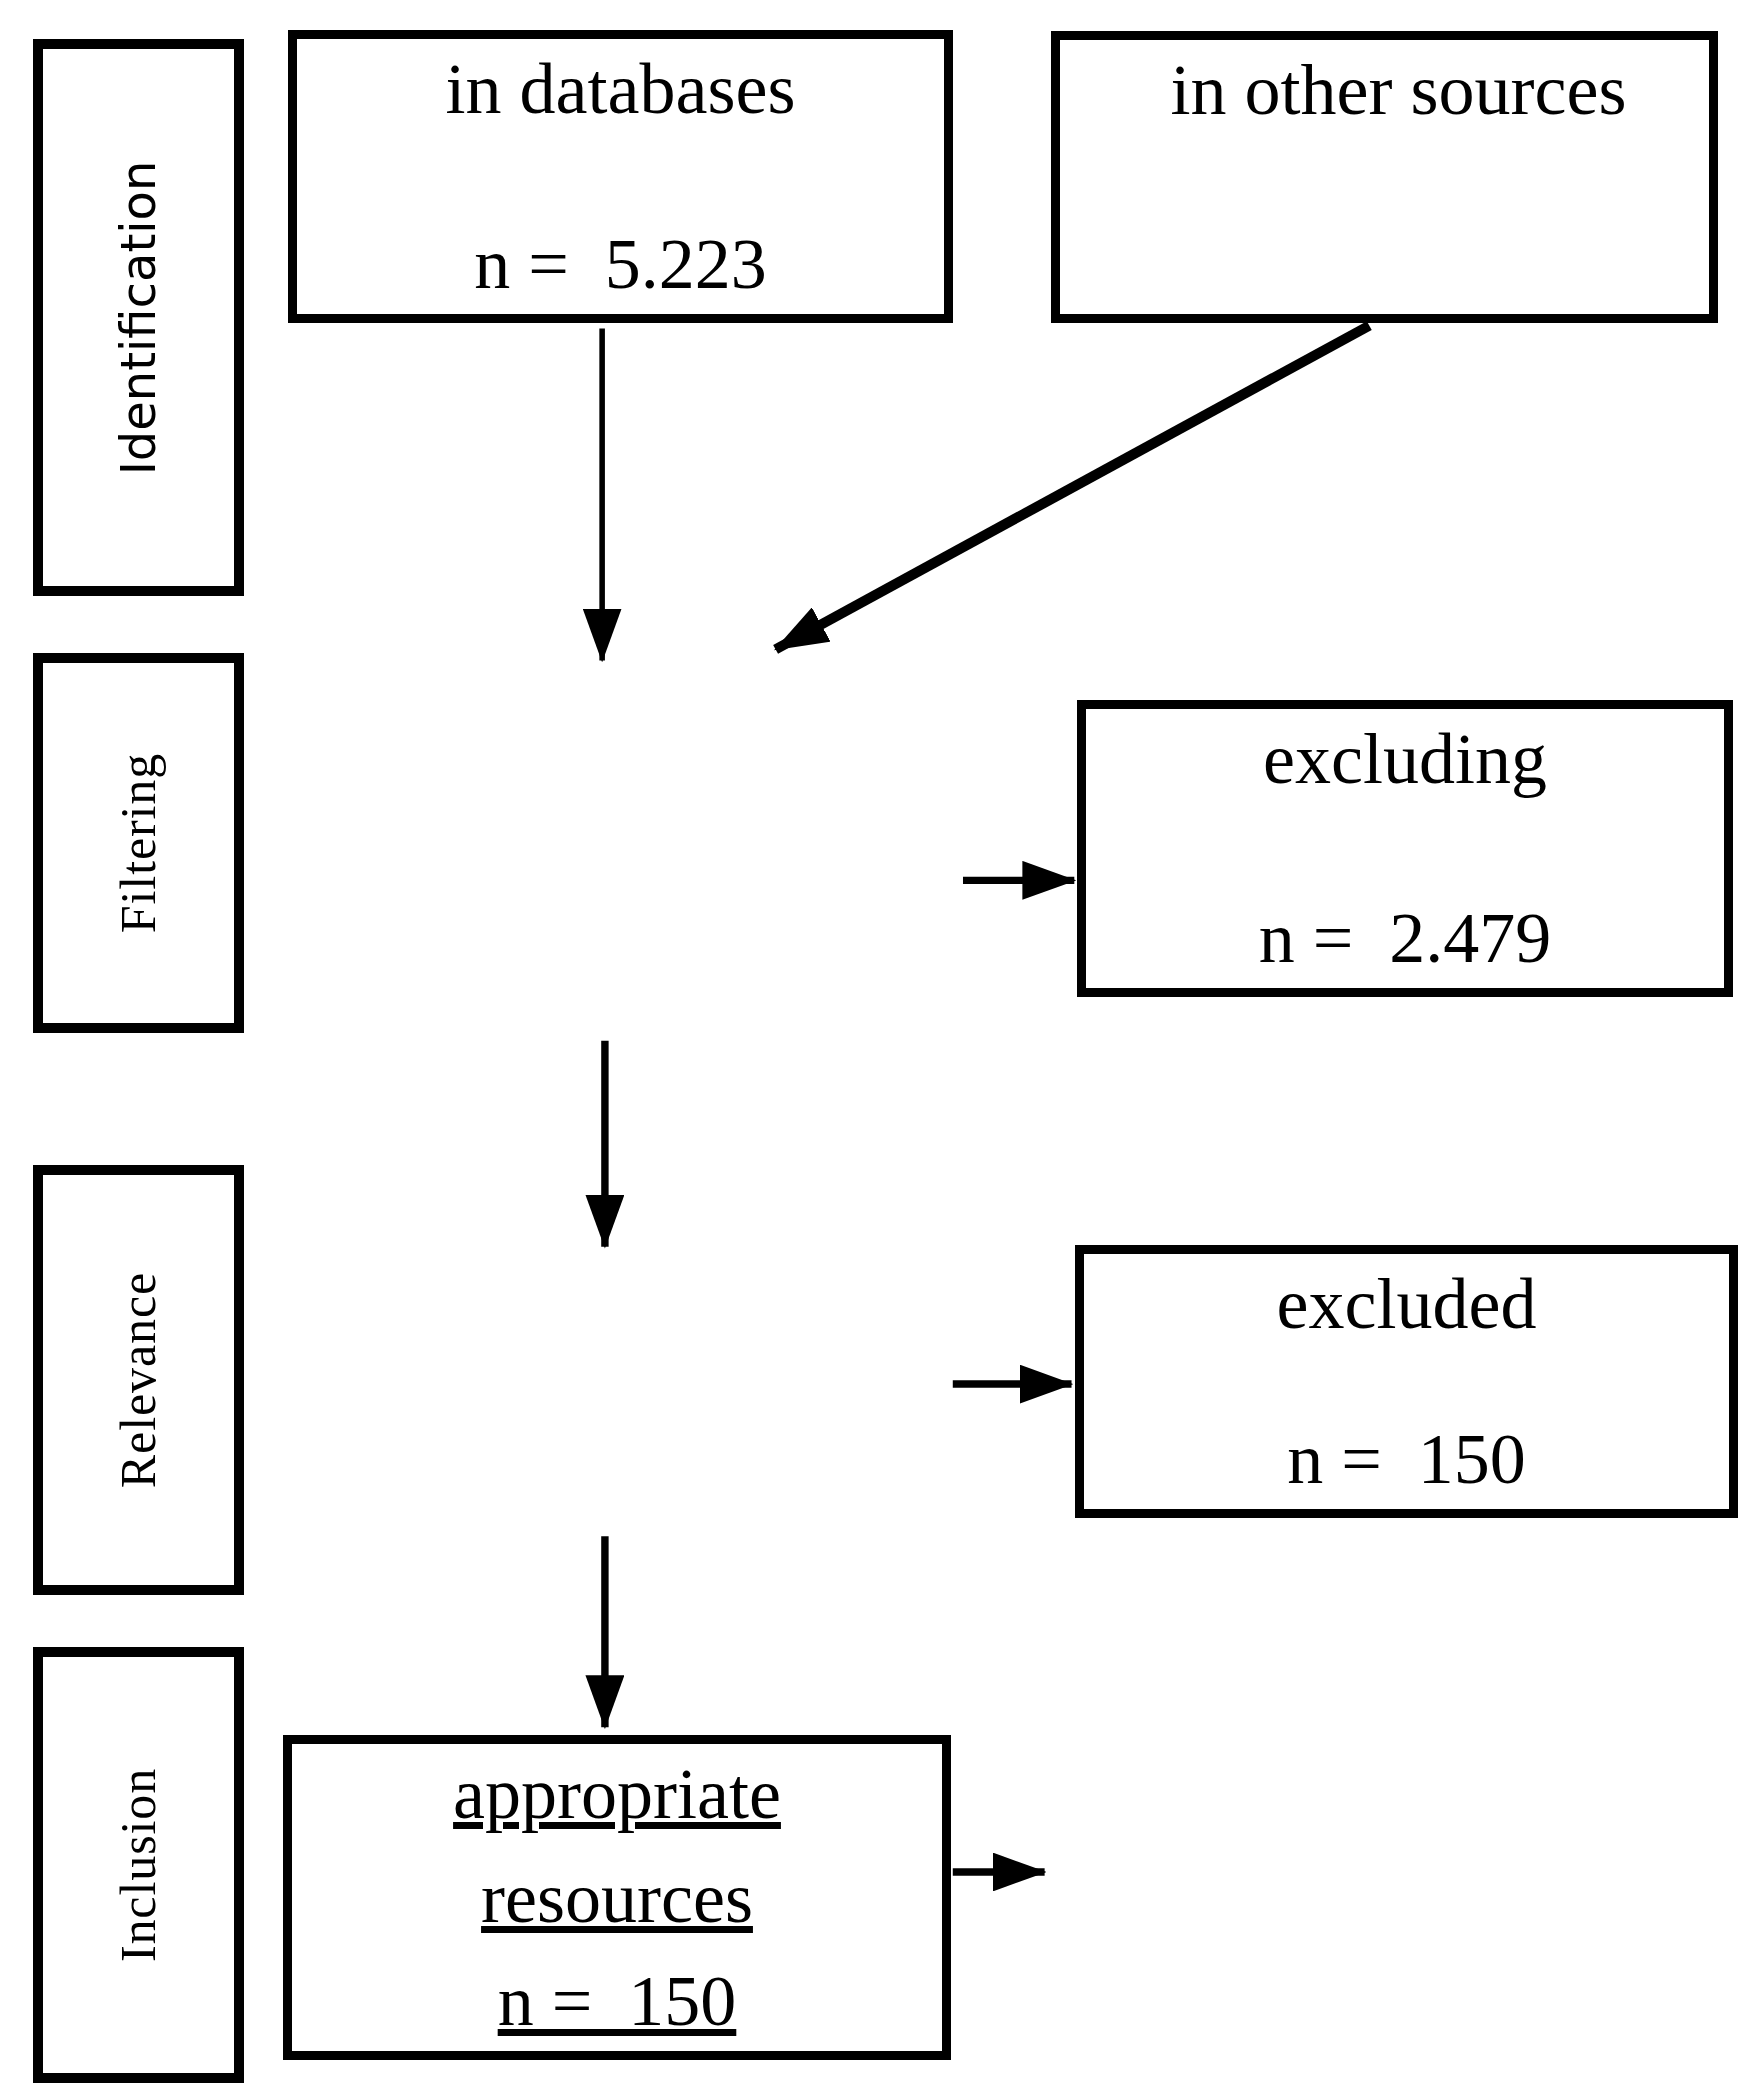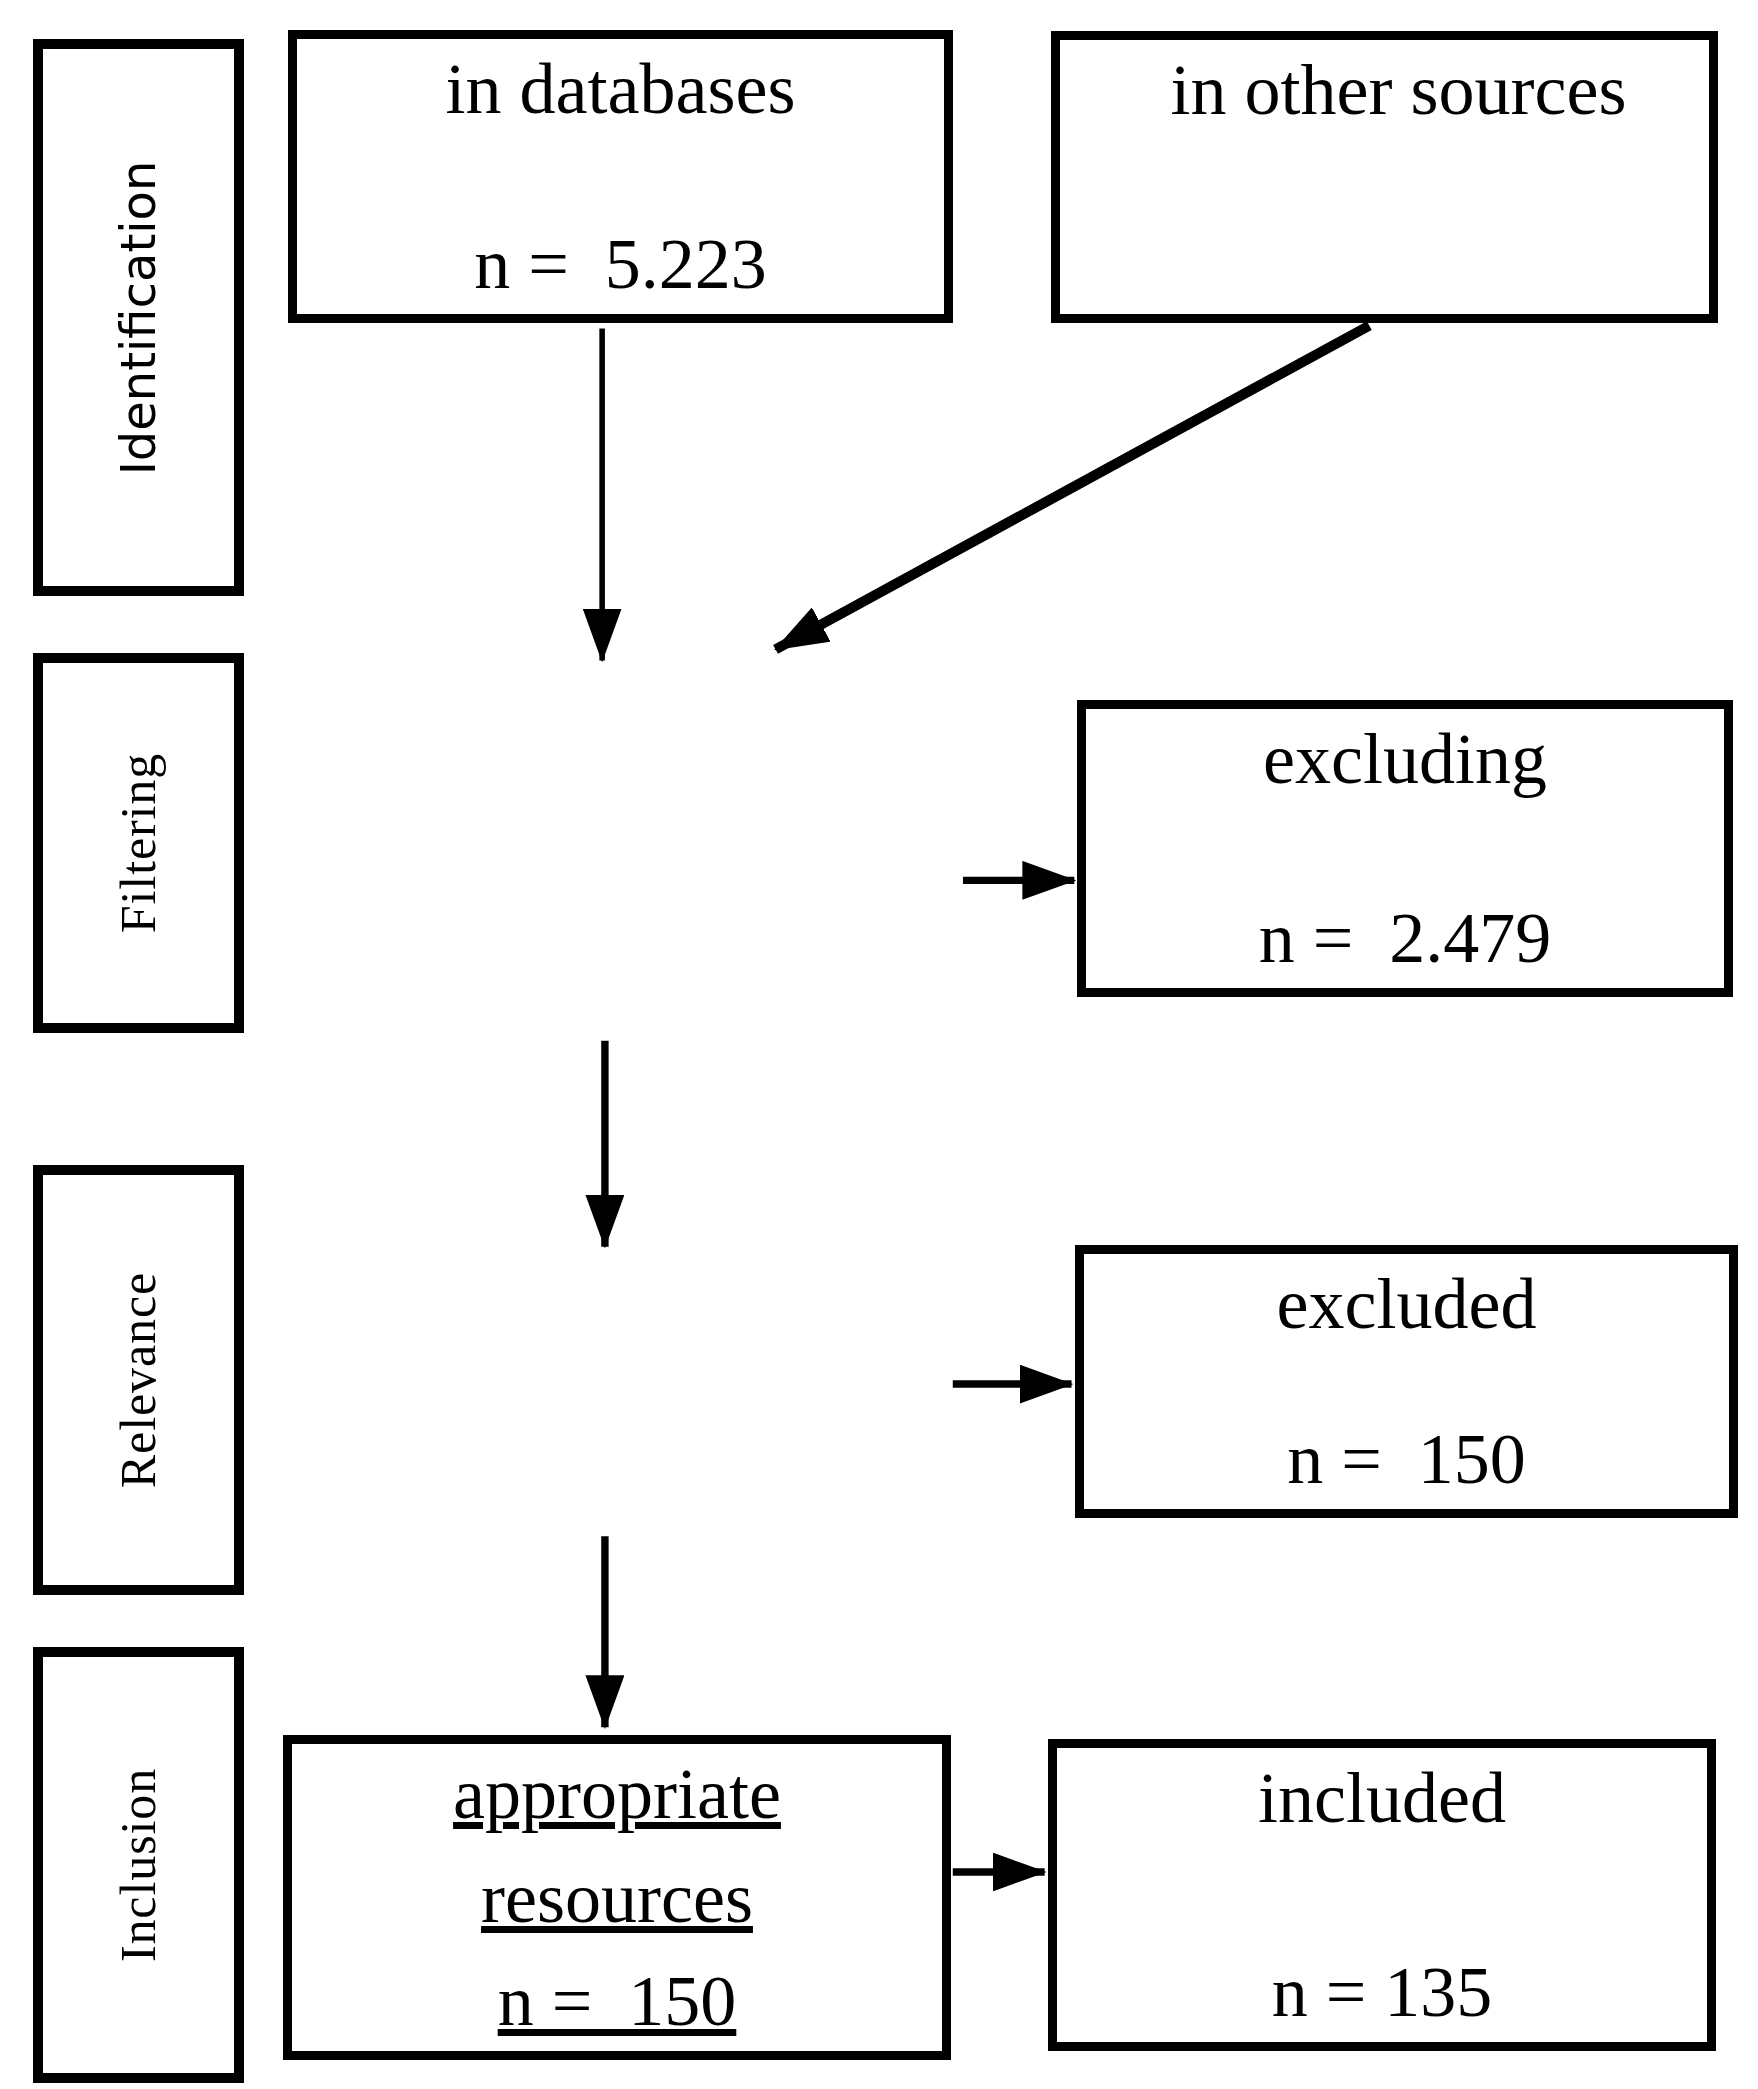--- a/index.html
+++ b/index.html
@@ -103,24 +103,20 @@
   <div class="node" style="left:1075px; top:1245px; width:663px; height:273px;">
     <span>excluded</span>
     <span>n =  150</span>
   </div>
 
   <div class="node" style="left:283px; top:1735px; width:668px; height:325px;text-decoration:underline;">
     <span>appropriate</span>
     <span>resources</span>
     <span>n =  150</span>
   </div>
-  <div class="node" style="left:1048px; top:1739px; width:668px; height:312px;">
-    <span>included</span>
-    <span>n = 135</span>
-  </div>
 
   <svg id="arrows" viewBox="0 0 1896 2253" xmlns="http://www.w3.org/2000/svg">
     <defs>
       <marker id="ah" markerUnits="userSpaceOnUse" markerWidth="58" markerHeight="42" refX="56" refY="21" orient="auto">
         <path d="M0,0 L58,21 L0,42 Z" fill="#000000"></path>
       </marker>
     </defs>
     <line x1="649" y1="354" x2="649" y2="712" stroke-width="6" marker-end="url(#ah)"></line>
     <line x1="1476" y1="351" x2="836" y2="700" stroke-width="11" marker-end="url(#ah)"></line>
     <line x1="1038" y1="949" x2="1158" y2="949" stroke-width="8" marker-end="url(#ah)"></line>

